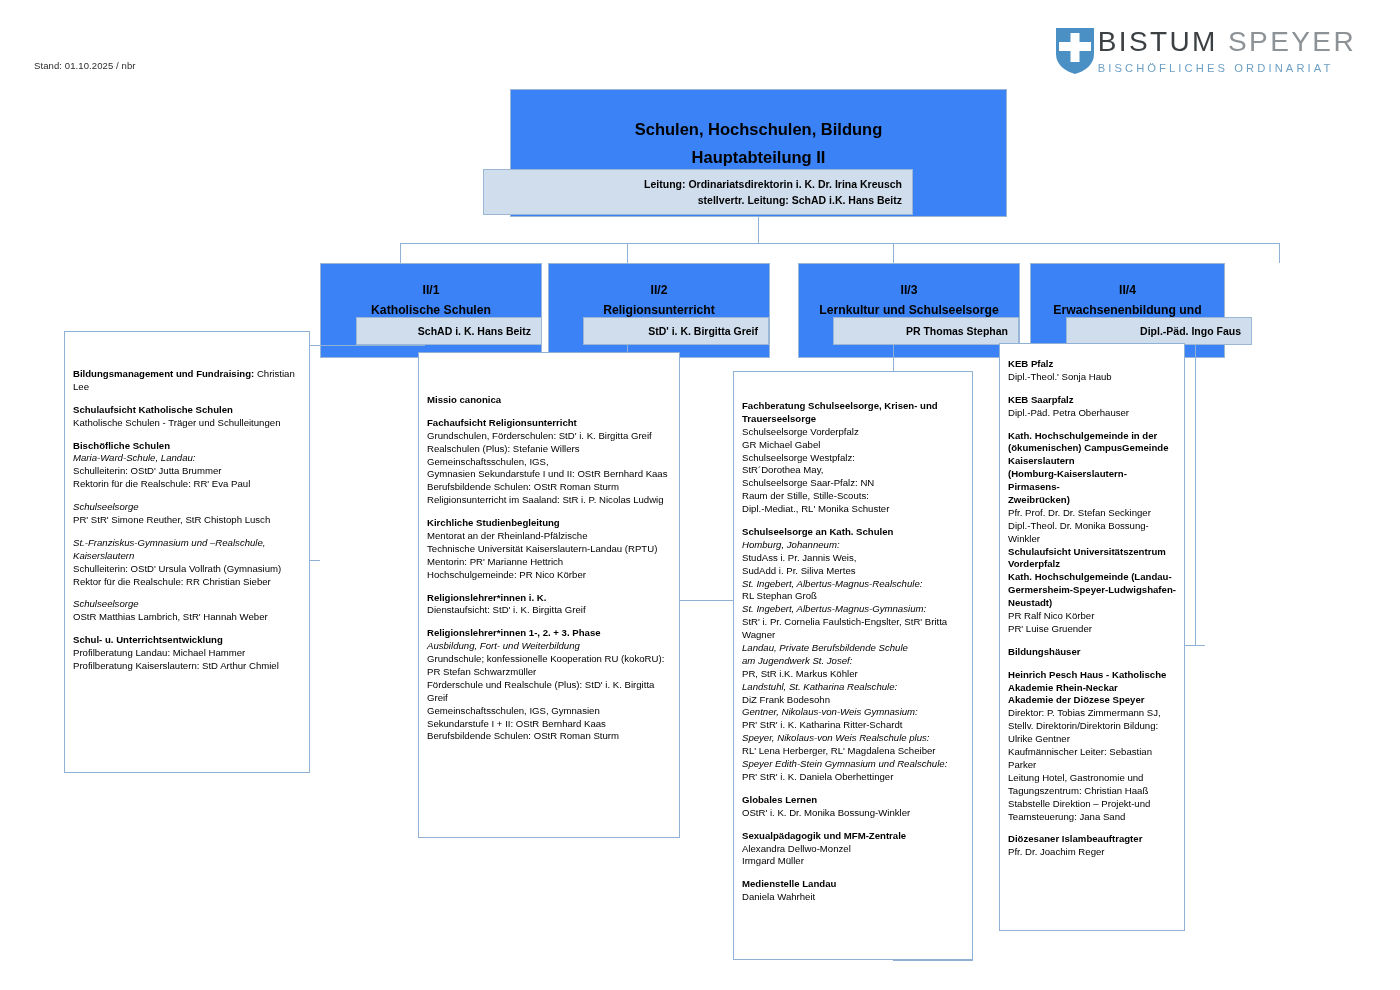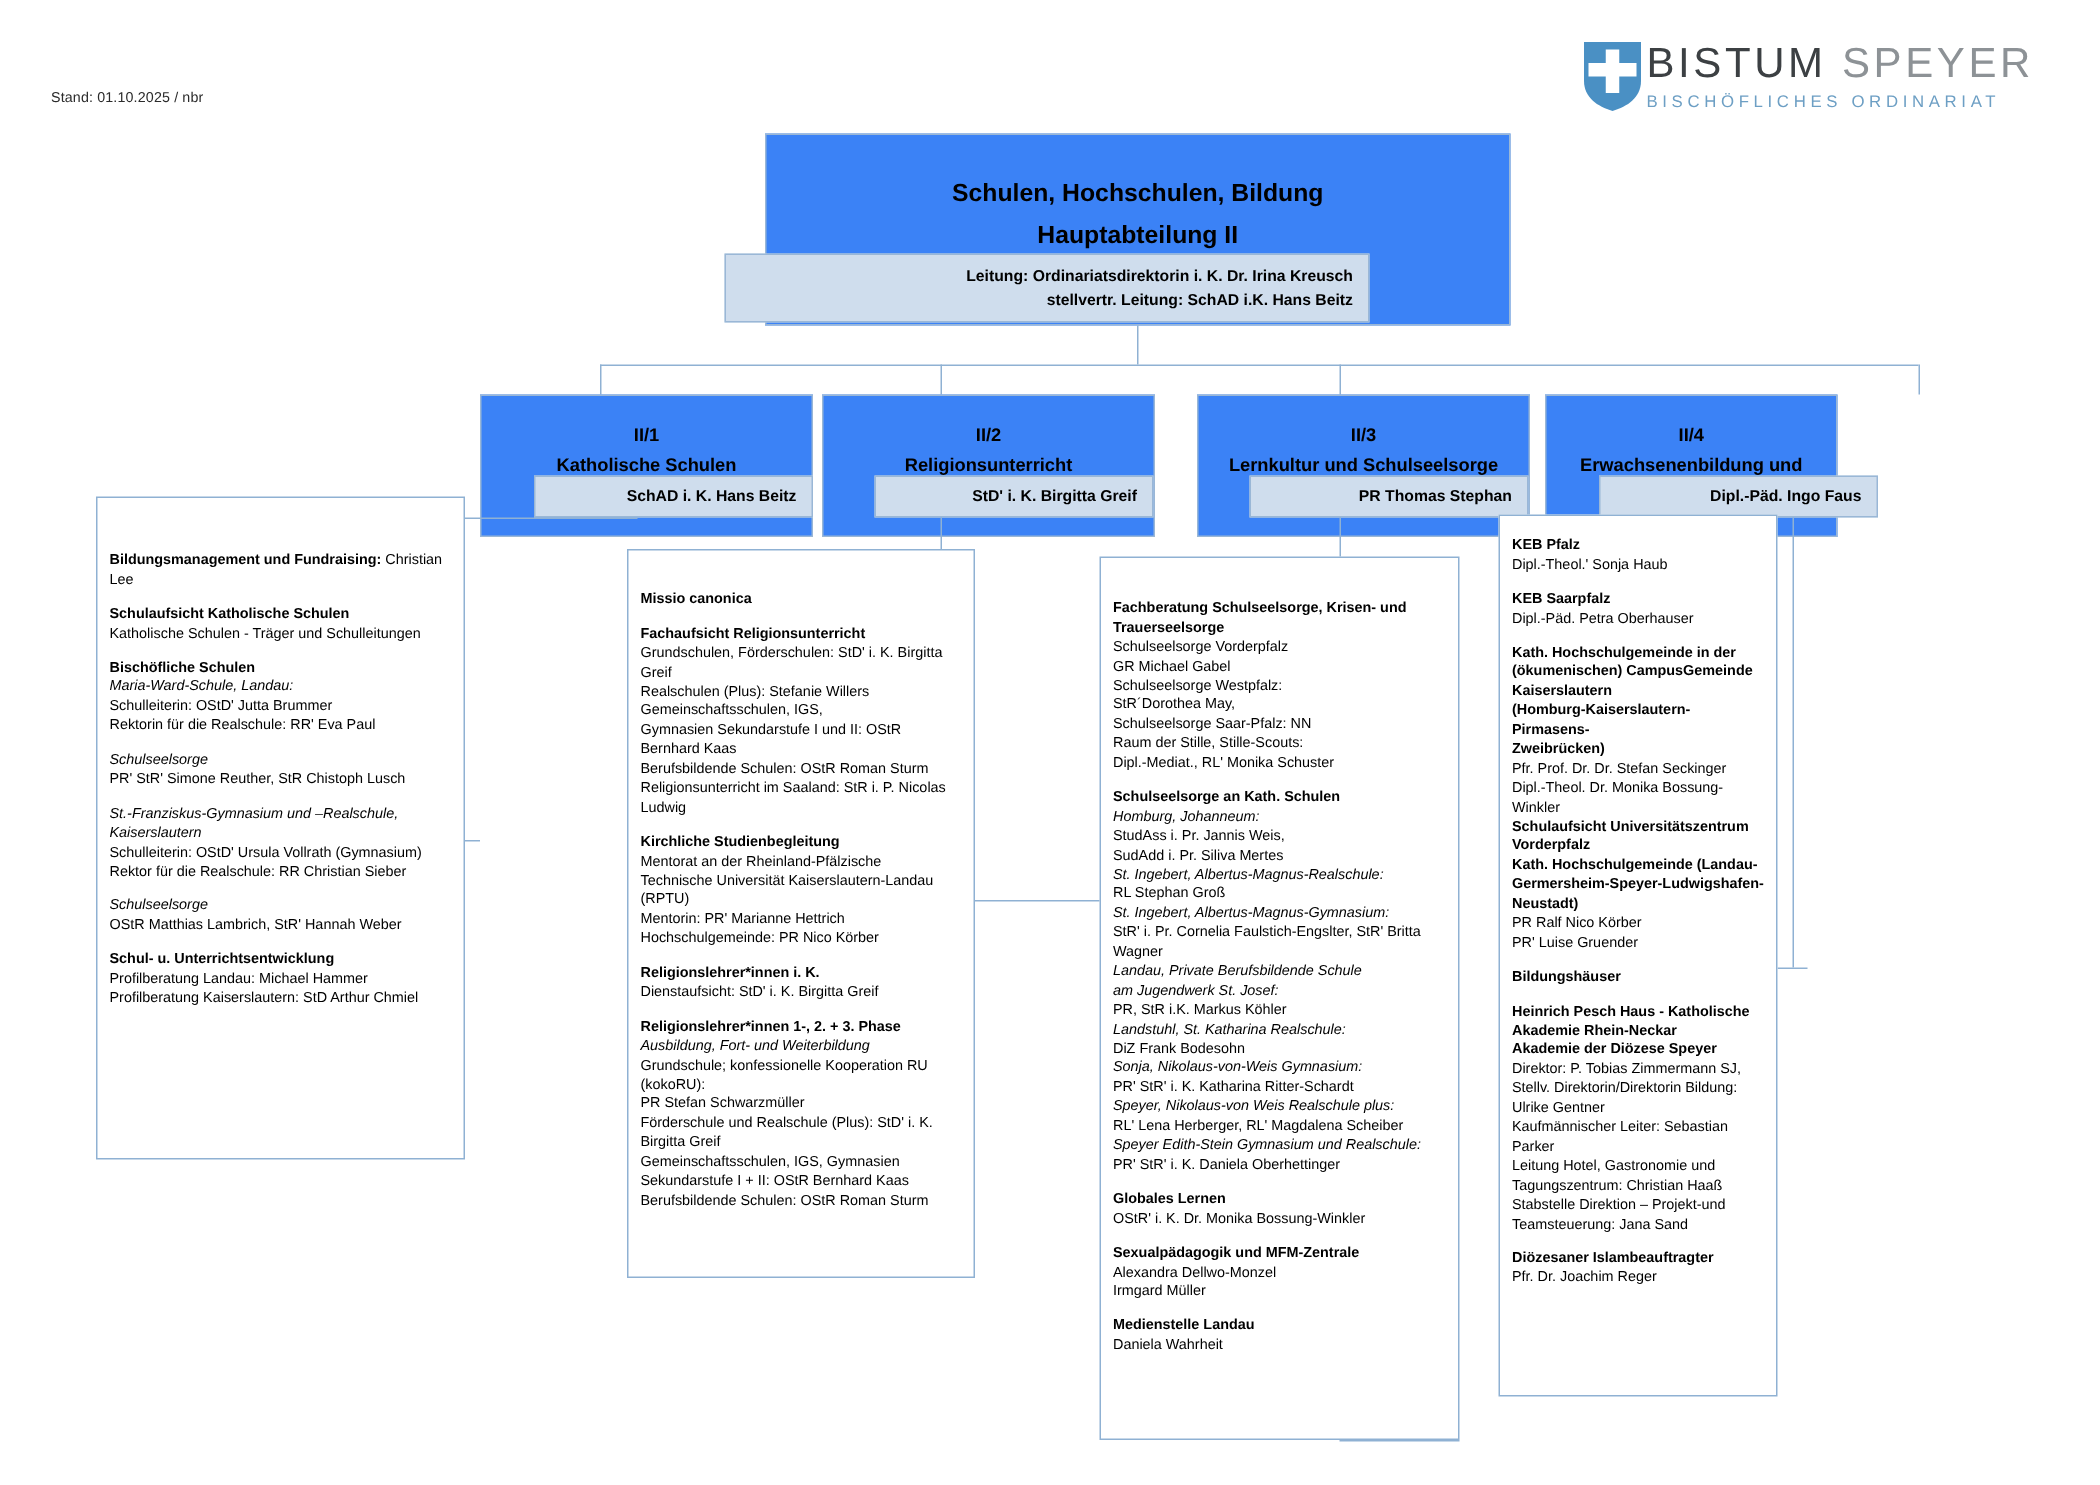--- a/index.html
+++ b/index.html
@@ -219,21 +219,21 @@
     <p>Rektor für die Realschule: RR Christian Sieber</p>
     <div class="gap"></div>
     <p class="i">Schulseelsorge</p>
     <p>OStR Matthias Lambrich, StR' Hannah Weber</p>
     <div class="gap"></div>
     <p class="b">Schul- u. Unterrichtsentwicklung</p>
     <p>Profilberatung Landau: Michael Hammer</p>
     <p>Profilberatung Kaiserslautern: StD Arthur Chmiel</p>
   </div>
 
-<div class="abs panel" id="panel-2" style="left:418px; top:366px; width:232px; height:486px; padding-top:27px;">
+<div class="abs panel" id="panel-2" style="left:418px; top:352px; width:262px; height:486px; padding-top:41px;">
     <p class="b">Missio canonica</p>
     <div class="gap"></div>
     <p class="b">Fachaufsicht Religionsunterricht</p>
     <p> Grundschulen, Förderschulen: StD' i. K. Birgitta Greif</p>
     <p>Realschulen (Plus): Stefanie Willers</p>
     <p>Gemeinschaftsschulen, IGS,</p>
     <p>Gymnasien Sekundarstufe  I und II: OStR Bernhard Kaas</p>
     <p>Berufsbildende Schulen: OStR Roman Sturm</p>
     <p>Religionsunterricht im Saaland: StR i. P. Nicolas Ludwig</p>
     <div class="gap"></div>
@@ -274,21 +274,21 @@
     <p class="i">St. Ingebert, Albertus-Magnus-Realschule:</p>
     <p>RL Stephan Groß</p>
     <p class="i">St. Ingebert, Albertus-Magnus-Gymnasium:</p>
     <p>StR' i. Pr. Cornelia Faulstich-Engslter, StR' Britta</p>
     <p>Wagner</p>
     <p class="i">Landau,  Private Berufsbildende Schule</p>
     <p class="i">am Jugendwerk St. Josef:</p>
     <p>PR, StR i.K. Markus Köhler</p>
     <p class="i">Landstuhl, St. Katharina Realschule:</p>
     <p>DiZ Frank Bodesohn</p>
-    <p class="i">Sonja, Nikolaus-von-Weis Gymnasium:</p>
+    <p class="i">Gentner, Nikolaus-von-Weis Gymnasium:</p>
     <p>PR' StR' i. K. Katharina Ritter-Schardt</p>
     <p class="i">Speyer, Nikolaus-von Weis Realschule plus:</p>
     <p>RL' Lena Herberger, RL' Magdalena Scheiber</p>
     <p class="i">Speyer Edith-Stein Gymnasium und Realschule:</p>
     <p>PR' StR' i. K. Daniela Oberhettinger</p>
     <div class="gap"></div>
     <p class="b">Globales Lernen</p>
     <p>OStR' i. K. Dr. Monika Bossung-Winkler</p>
     <div class="gap"></div>
     <p class="b">Sexualpädagogik und MFM-Zentrale</p>

